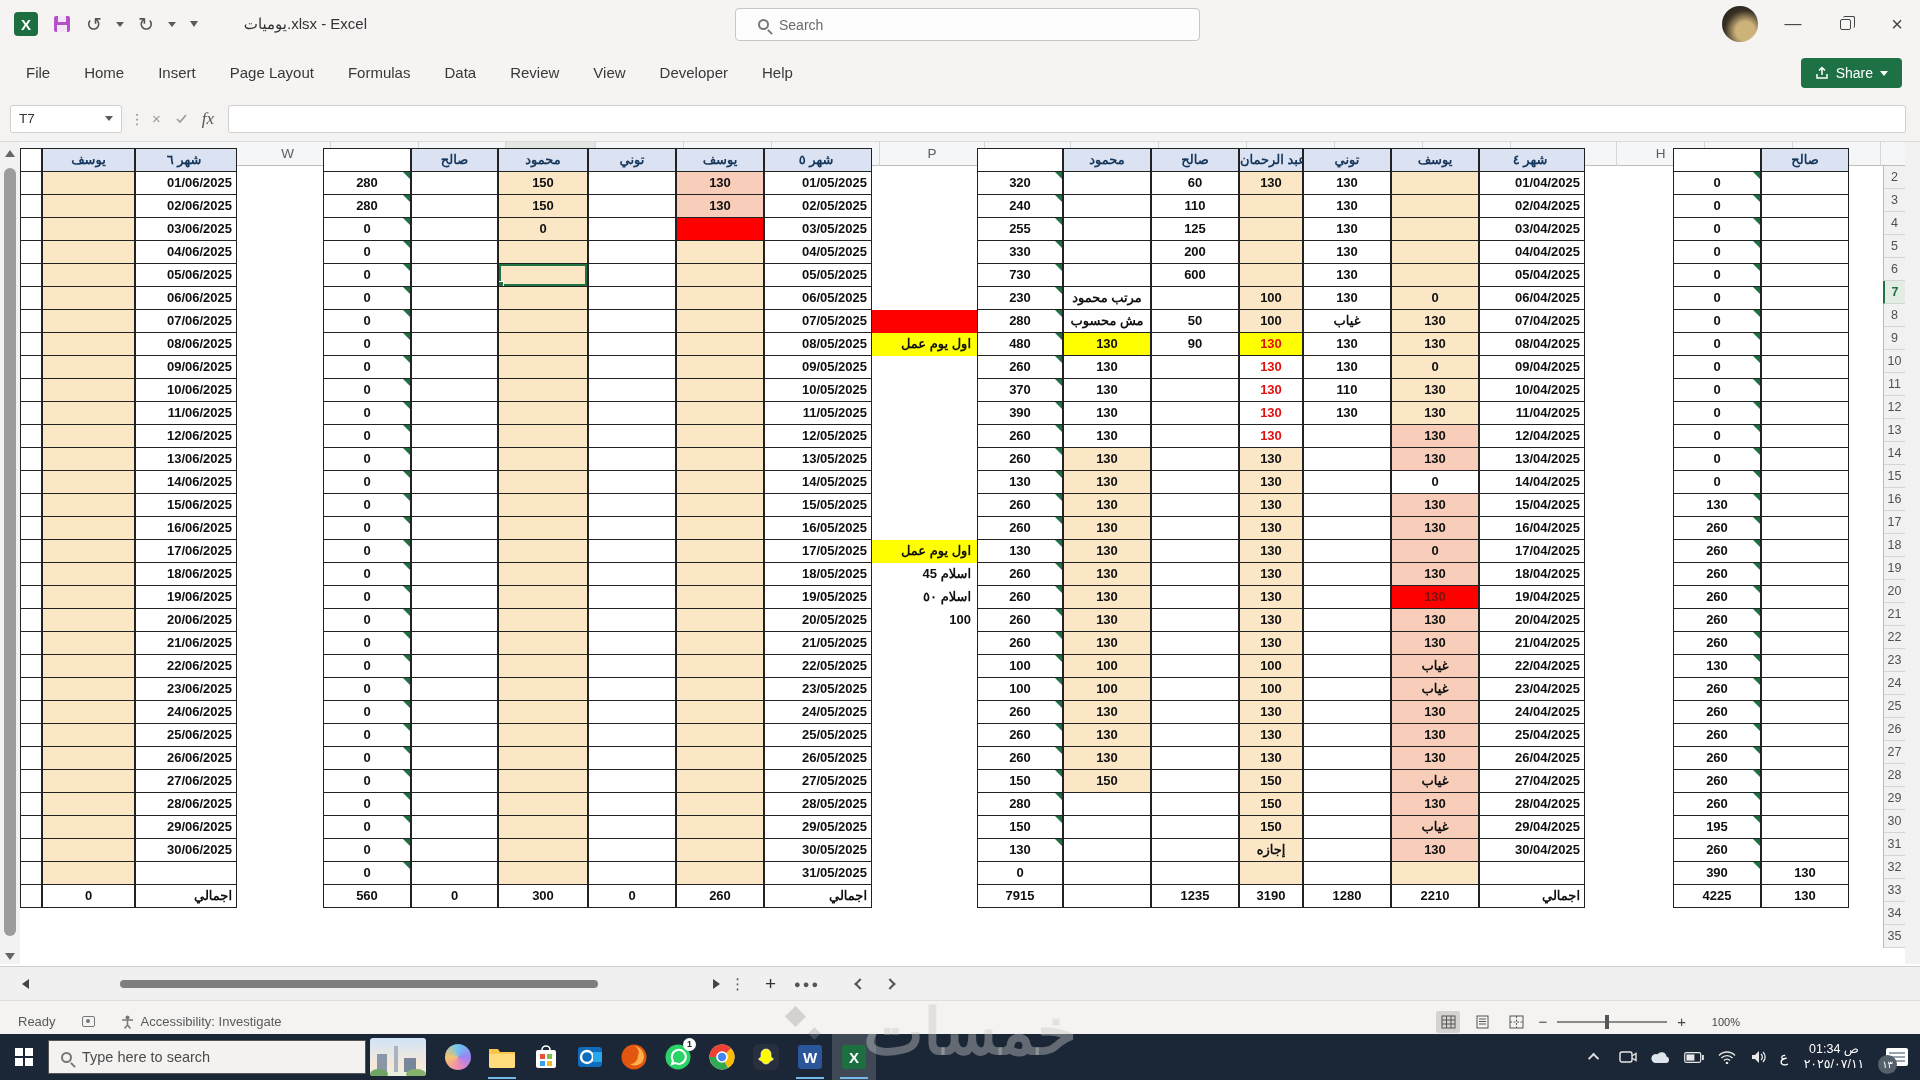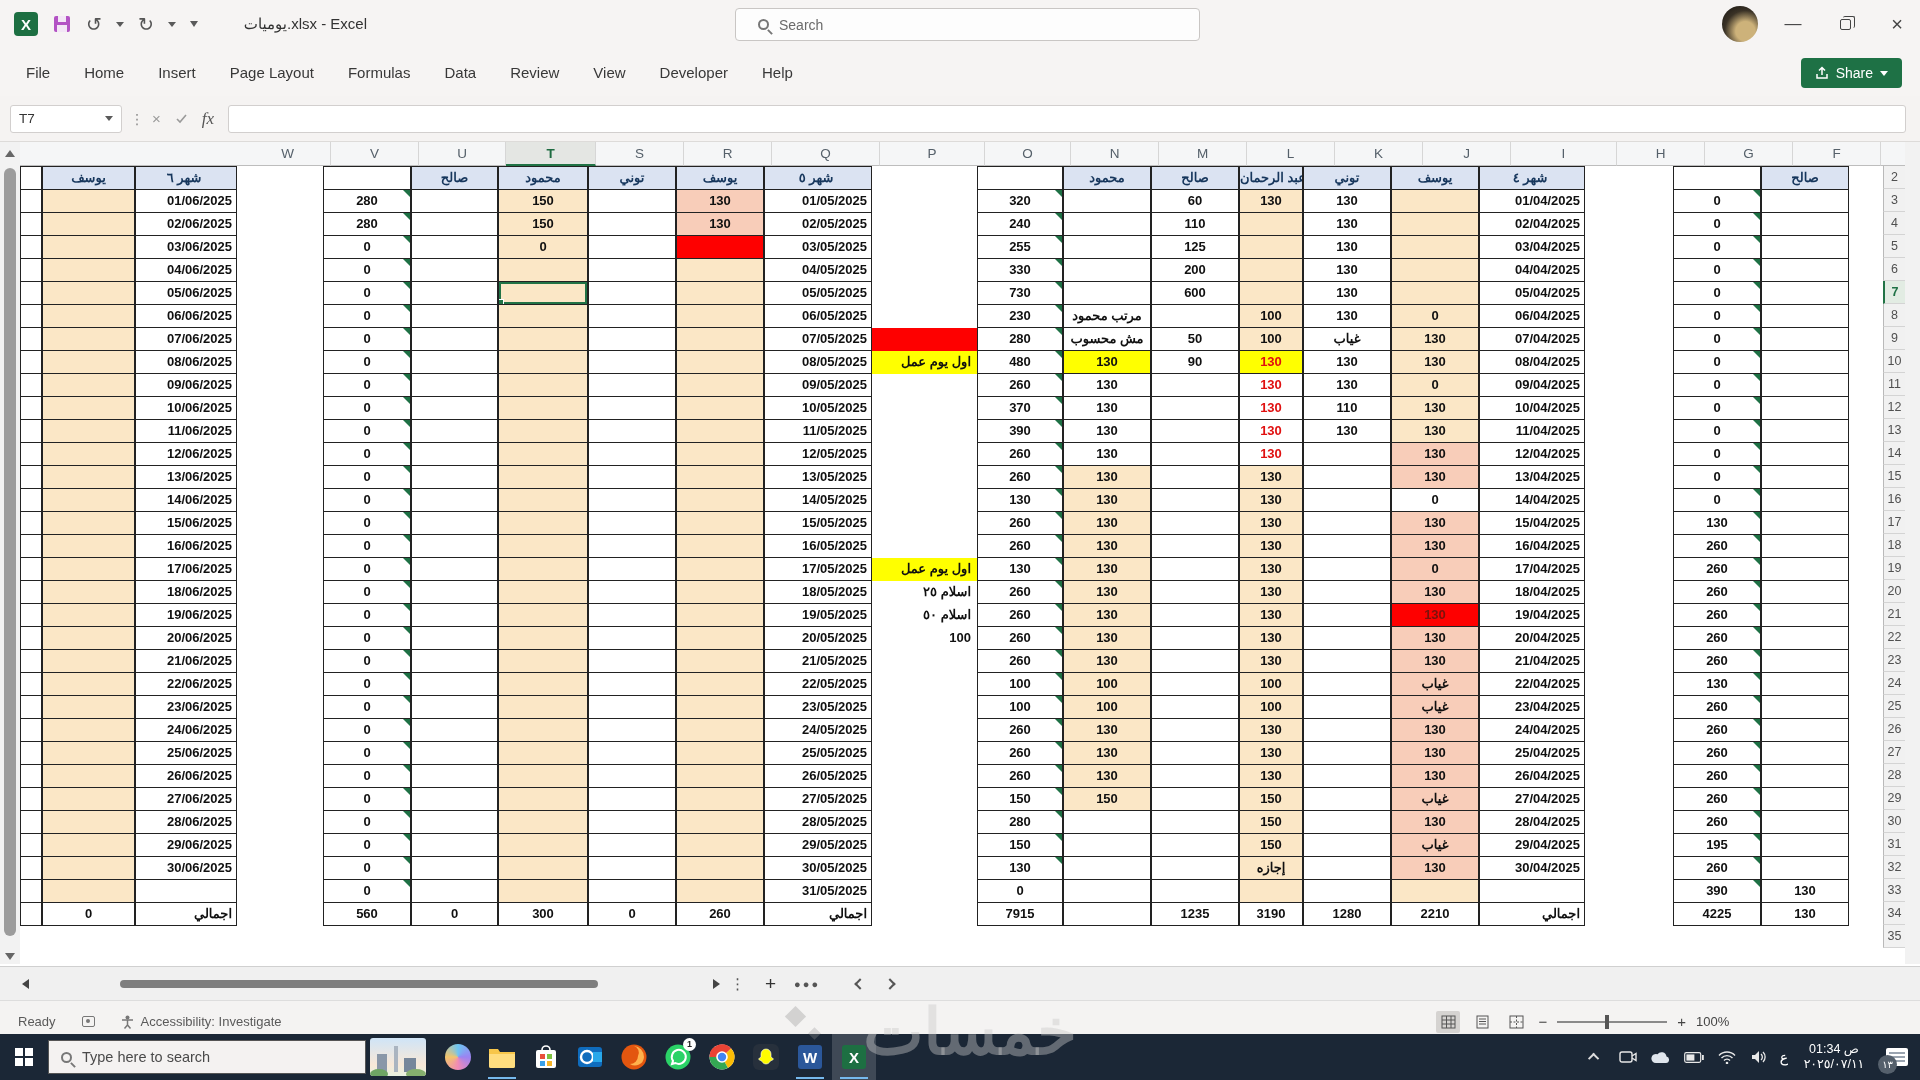--- a/index.html
+++ b/index.html
@@ -59,21 +59,21 @@
   .tri-dn { position:absolute; left:5px; bottom:4px; width:0; height:0; border-left:5px solid transparent;
             border-right:5px solid transparent; border-top:7px solid #666; }
 
   .colstrip { position:absolute; left:20px; top:142px; height:24px; display:flex; }
   .cs-blank { background:#f5f6f7; border-bottom:1px solid #bdbdbd; height:24px; }
   .colletter { height:24px; line-height:23px; text-align:center; font-size:13.5px; color:#55606a;
                background:#f5f6f7; border-right:1px solid #d6d6d6; border-bottom:1px solid #bdbdbd; }
   .colletter.active { background:#e4e6e3; color:#1e6b41; border-bottom:2px solid #217346; font-weight:700; }
   .cs-corner { background:#f5f6f7; border-bottom:1px solid #bdbdbd; width:37px; height:24px; }
 
-  #cols { position:absolute; left:20px; top:166px; display:flex; align-items:flex-end; }
+  #cols { position:absolute; left:20px; top:148px; display:flex; align-items:flex-end; }
   .col { display:block; }
   .col-table { border-left:1px solid #222; border-top:1px solid #222; background:#fff; }
   .cell { height:23px; line-height:22px; font-size:13px; font-weight:600; color:#101010;
           text-align:center; position:relative; white-space:nowrap; overflow:hidden; }
   .col-table .cell { border-right:1px solid #222; border-bottom:1px solid #222; background:#fff; }
   .col-date .cell { text-align:right; padding-right:4px; }
   .col-notes .cell { text-align:right; padding-right:6px; }
   .c-hdr { background:#dbe3f2 !important; color:#17375d; font-weight:700; text-align:center !important; }
   .c-beige { background:#fbe7c6 !important; }
   .c-pink { background:#f8cdb9 !important; }
@@ -123,21 +123,21 @@
   .st-macro { width:13px; height:11px; border:1.5px solid #777; border-radius:2px; margin-left:26px; position:relative; }
   .st-macro::after { content:""; position:absolute; left:3px; top:2px; width:4px; height:4px;
                      border-radius:50%; background:#777; }
   .st-acc { display:flex; align-items:center; gap:7px; margin-left:26px; }
   .st-right { position:absolute; right:180px; display:flex; align-items:center; gap:10px; }
   .viewic { width:24px; height:22px; display:flex; align-items:center; justify-content:center; border-radius:2px; }
   .viewic.sel { background:#d5d3d1; }
   .zoomtrack { width:110px; height:2px; background:#8a8a8a; position:relative; }
   .zoomthumb { position:absolute; left:48px; top:-6px; width:4px; height:14px; background:#555; }
   .zsign { font-size:15px; color:#444; }
-  .zpct { font-size:13px; color:#444; width:44px; }
+  .zpct { font-size:11px; color:#444; width:44px; text-align:right; }
 
   
   .taskbar { position:absolute; left:0; top:1034px; width:1920px; height:46px; background:#1b2736;
              display:flex; align-items:center; }
   .tb-start { width:48px; height:46px; display:flex; align-items:center; justify-content:center; }
   .winlogo { display:grid; grid-template-columns:8px 8px; grid-template-rows:8px 8px; gap:2px; }
   .winlogo span { background:#fff; }
   .tb-searchbox { width:318px; height:34px; background:#f4f2f1; border:1px solid #555; display:flex;
                   align-items:center; gap:10px; padding-left:12px; color:#4a4a4a; font-size:14.5px; }
   .widget { width:56px; height:38px; margin-left:4px; border-radius:3px; overflow:hidden; position:relative;
@@ -637,21 +637,21 @@
         <div class="cell c-yellow">اول يوم عمل</div>
         <div class="cell"></div>
         <div class="cell"></div>
         <div class="cell"></div>
         <div class="cell"></div>
         <div class="cell"></div>
         <div class="cell"></div>
         <div class="cell"></div>
         <div class="cell"></div>
         <div class="cell c-yellow">اول يوم عمل</div>
-        <div class="cell">اسلام ٢٥</div>
+        <div class="cell">اسلام 45</div>
         <div class="cell">اسلام ٥٠</div>
         <div class="cell">100</div>
         <div class="cell"></div>
         <div class="cell"></div>
         <div class="cell"></div>
         <div class="cell"></div>
         <div class="cell"></div>
         <div class="cell"></div>
         <div class="cell"></div>
         <div class="cell"></div>

